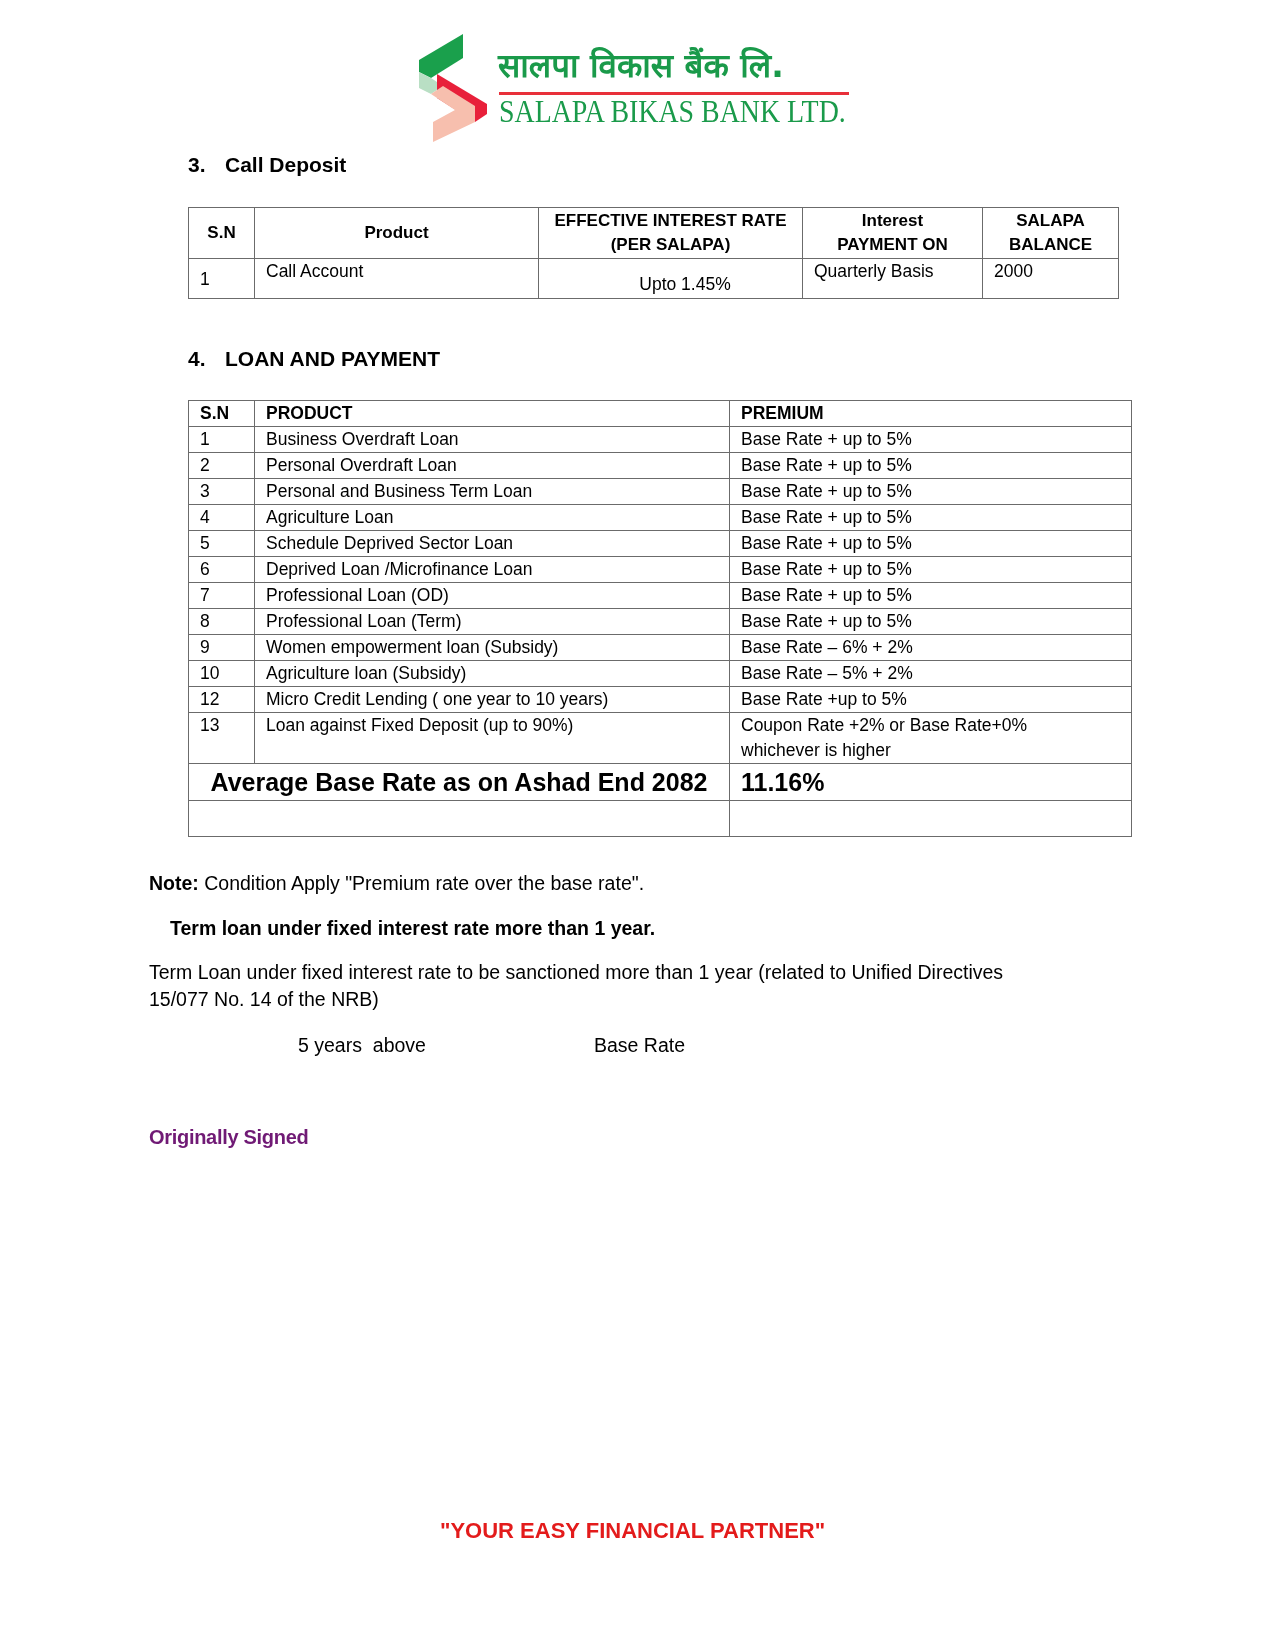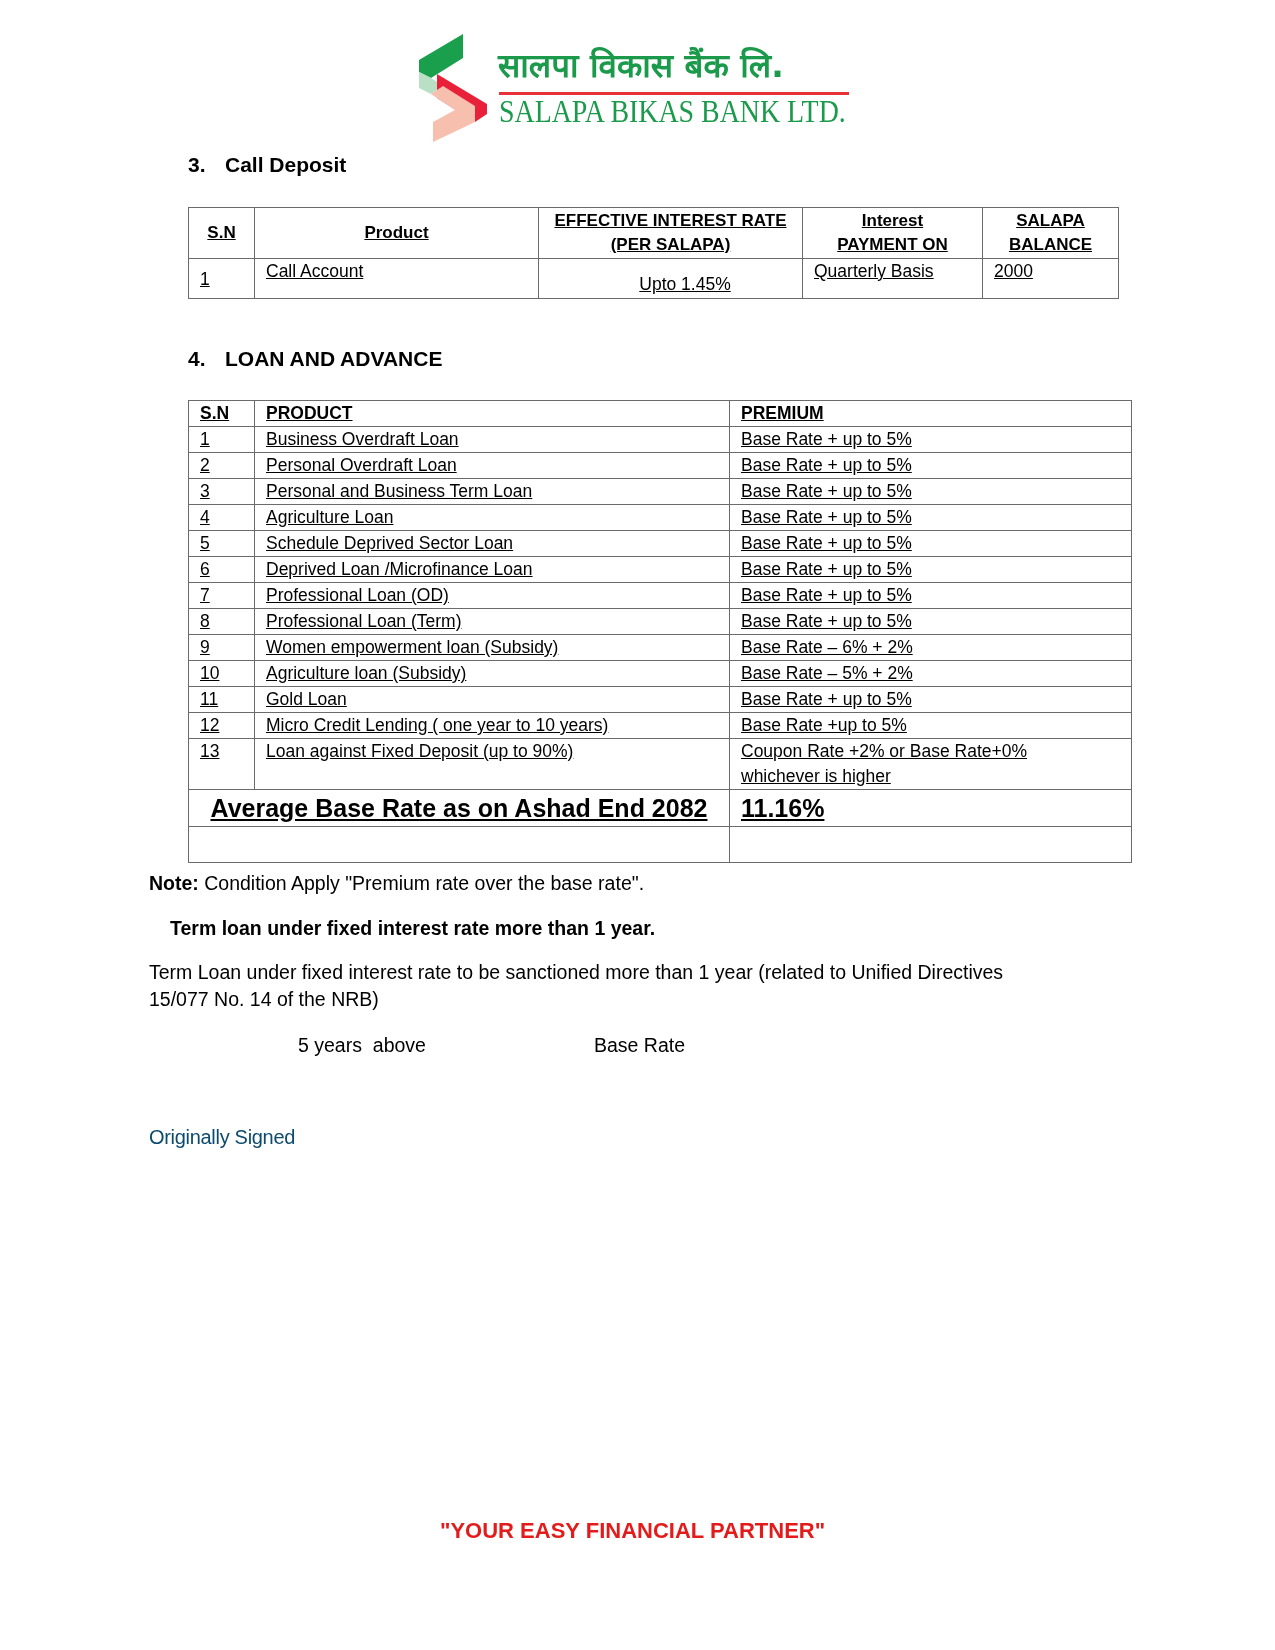--- a/index.html
+++ b/index.html
@@ -12,42 +12,42 @@
   #logo svg { position: absolute; left: 0; top: 0; }
   .logo-np { position: absolute; left: 85px; top: 12px; font-family: "DejaVu Sans", sans-serif;
              font-weight: bold; font-size: 33px; color: #1a9a4a; white-space: nowrap; letter-spacing: 0px; }
   .logo-rule { position: absolute; left: 86px; top: 62px; width: 350px; height: 3px; background: #e8303a; }
   .logo-en { position: absolute; left: 86px; top: 64px; font-family: "Liberation Serif", "DejaVu Serif", serif;
              font-size: 31px; color: #1a9a4a; white-space: nowrap; transform: scaleX(0.9); transform-origin: left top; }
 
   .heading { font-weight: bold; font-size: 21px; white-space: nowrap; }
   .heading .num { display: inline-block; width: 37px; }
 
-  table { border-collapse: collapse; position: absolute; table-layout: fixed; text-decoration: underline; }
+  table { border-collapse: collapse; position: absolute; table-layout: fixed; }
   td, th { border: 1.5px solid #6b6b6b; padding: 0 11px; font-size: 17.5px; vertical-align: top; }
 
   
   #call-table { left: 188px; top: 207px; width: 930px; }
   #call-table th { font-weight: bold; font-size: 17px; text-align: center; vertical-align: middle; height: 50px; line-height: 24px; padding: 0 6px; }
   #call-table td { height: 37px; line-height: 24px; }
   #call-table td.rate { text-align: center; vertical-align: bottom; padding-bottom: 2px; padding-left: 40px; }
   #call-table td.sn { vertical-align: middle; }
 
   
   #loan-table { left: 188px; top: 400px; width: 943px; }
   #loan-table th { font-weight: bold; text-align: left; height: 25px; line-height: 25px; font-size: 17.5px; }
   #loan-table td { height: 25px; line-height: 25px; }
   #loan-table tr.tall td { height: 50px; }
   #loan-table tr.avg td { height: 36px; line-height: 36px; font-weight: bold; font-size: 25px; }
   #loan-table tr.avg td.avg-label { text-align: center; }
   #loan-table tr.blank td { height: 35px; }
 
   .para { font-size: 19.5px; line-height: 27px; }
   .bold { font-weight: bold; }
-  .signed { font-weight: normal; font-size: 20px; color: #0c4a6e; letter-spacing: -0.3px; }
+  .signed { font-weight: bold; font-size: 20px; color: #701a75; letter-spacing: -0.3px; }
   .tagline { font-weight: bold; font-size: 22px; color: #e31b1b; white-space: nowrap; }
 </style>
 </head>
 <body>
 
 <div id="logo" class="abs">
   <svg width="86" height="112" viewBox="0 0 86 112">
     <polygon points="50,4 50,28 18,48 6,42 6,30" fill="#1aa04c"></polygon>
     <polygon points="6,42 18,48 30,56 18,64 6,58" fill="#b9dfc4"></polygon>
     <polygon points="24,44 74,74 74,84 62,92 24,68" fill="#e8203a"></polygon>
@@ -82,21 +82,21 @@
     <td class="sn">1</td>
     <td>Call Account</td>
     <td class="rate">Upto 1.45%</td>
     <td>Quarterly Basis</td>
     <td>2000</td>
   </tr>
 </tbody>
   </table>
 
 <div class="abs heading" style="left:188px; top:347px;">
-  <span class="num">4.</span><span>LOAN AND ADVANCE</span>
+  <span class="num">4.</span><span>LOAN AND PAYMENT</span>
 </div>
 
 <table id="loan-table">
   <colgroup>
     <col style="width:66px">
       <col style="width:475px">
       <col style="width:402px">
   </colgroup>
   <thead>
     <tr>
@@ -170,27 +170,20 @@
         </td>
       </tr>
       <tr>
         <td>10</td>
         <td>Agriculture loan (Subsidy)</td>
         <td>
           <div>Base Rate – 5% + 2%</div>
         </td>
       </tr>
       <tr>
-        <td>11</td>
-        <td>Gold Loan</td>
-        <td>
-          <div>Base Rate + up to 5%</div>
-        </td>
-      </tr>
-      <tr>
         <td>12</td>
         <td>Micro Credit Lending ( one year to 10 years)</td>
         <td>
           <div>Base Rate +up to 5%</div>
         </td>
       </tr>
       <tr class="tall">
         <td>13</td>
         <td>Loan against Fixed Deposit (up to 90%)</td>
         <td>

